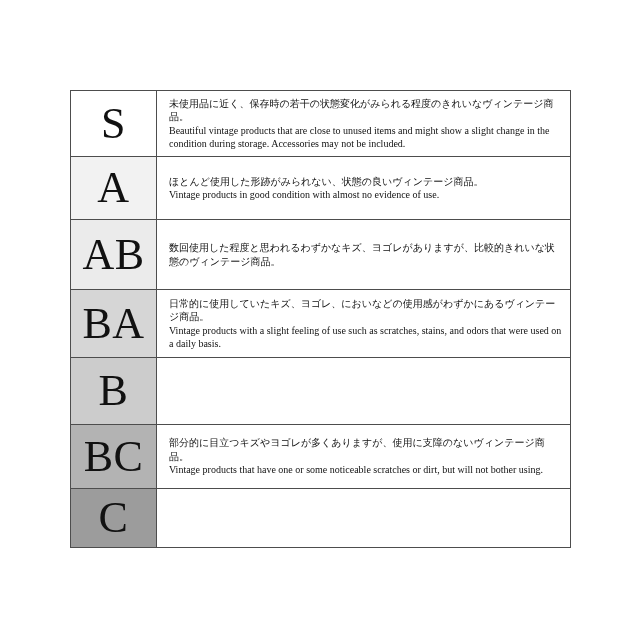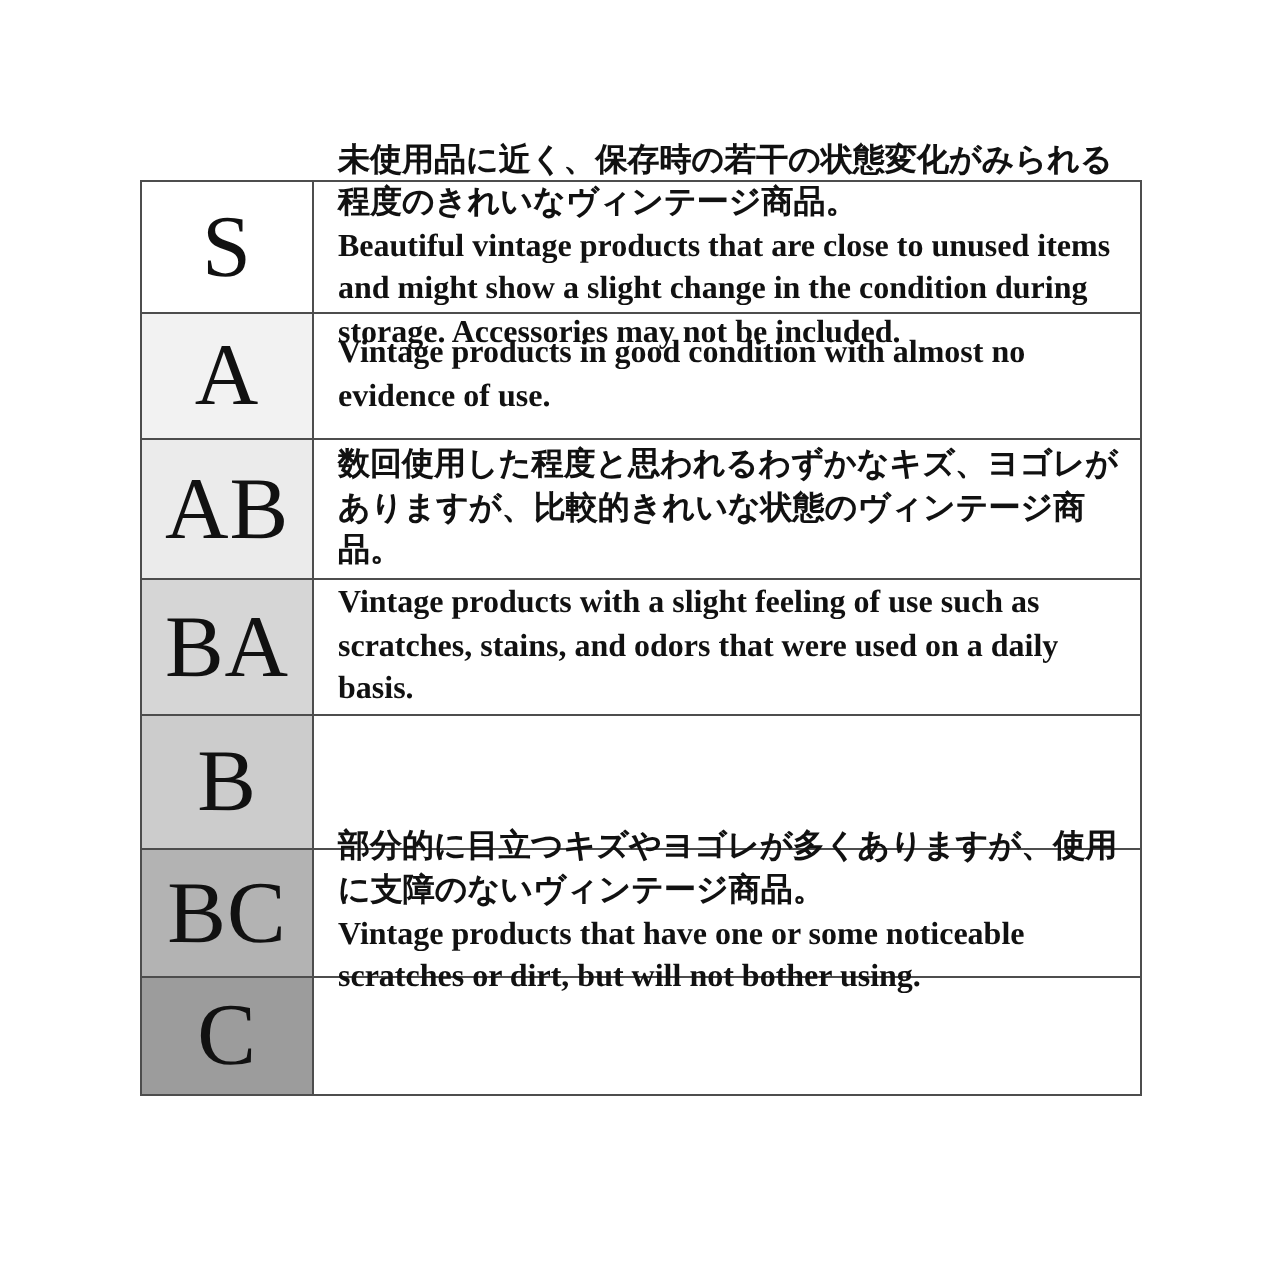--- a/index.html
+++ b/index.html
@@ -55,23 +55,22 @@
   .desc-cell {
     flex: 1;
     display: flex;
     flex-direction: column;
     justify-content: center;
     box-sizing: border-box;
     padding: 5px 8px 5px 12px;
     color: #111111;
   }
   .jp, .en {
-    font-size: 16px;
+    font-size: 10px;
     line-height: 1.35;
-    font-weight: bold;
   }
 </style>
 </head>
 <body>
 
 <div class="stage">
   <div class="grade-table" id="grade-table">
   <div class="row">
     <div class="grade-cell" style="background: rgb(255, 255, 255);">
       <span class="grade-letter">S</span>
@@ -80,38 +79,40 @@
       <div class="jp">未使用品に近く、保存時の若干の状態変化がみられる程度のきれいなヴィンテージ商品。</div>
       <div class="en">Beautiful vintage products that are close to unused items and might show a slight change in the condition during storage. Accessories may not be included.</div>
     </div>
   </div>
 
   <div class="row">
     <div class="grade-cell" style="background: rgb(242, 242, 242);">
       <span class="grade-letter">A</span>
     </div>
     <div class="desc-cell">
+      <div class="jp">ほとんど使用した形跡がみられない、状態の良いヴィンテージ商品。</div>
       <div class="en">Vintage products in good condition with almost no evidence of use.</div>
     </div>
   </div>
 
   <div class="row">
     <div class="grade-cell" style="background: rgb(235, 235, 235);">
       <span class="grade-letter">AB</span>
     </div>
     <div class="desc-cell">
       <div class="jp">数回使用した程度と思われるわずかなキズ、ヨゴレがありますが、比較的きれいな状態のヴィンテージ商品。</div>
     </div>
   </div>
 
   <div class="row">
     <div class="grade-cell" style="background: rgb(214, 214, 214); text-align: center;">
       <span class="grade-letter">BA</span>
     </div>
     <div class="desc-cell">
+      <div class="jp">日常的に使用していたキズ、ヨゴレ、においなどの使用感がわずかにあるヴィンテージ商品。</div>
       <div class="en">Vintage products with a slight feeling of use such as scratches, stains, and odors that were used on a daily basis.</div>
     </div>
   </div>
 
   <div class="row">
     <div class="grade-cell" style="background: rgb(204, 204, 204);">
       <span class="grade-letter">B</span>
     </div>
   </div>
 

